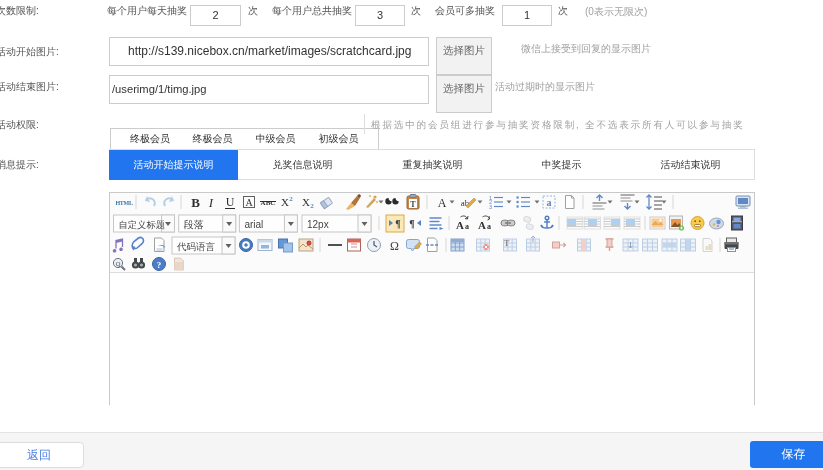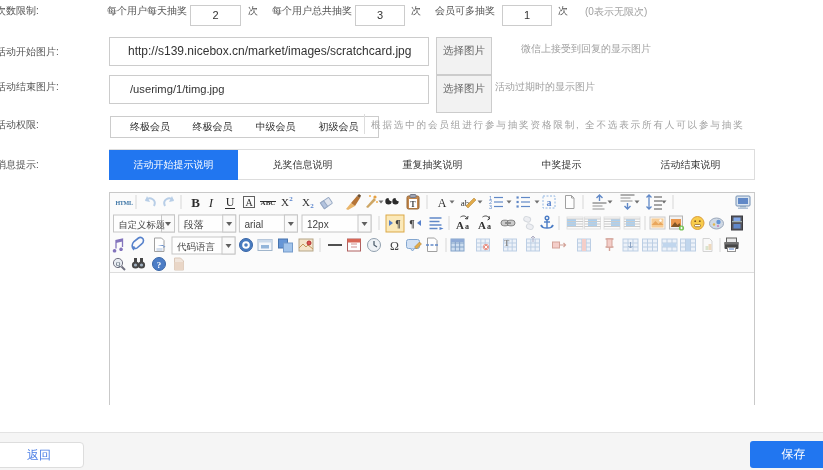--- a/index.html
+++ b/index.html
@@ -3,21 +3,21 @@
 <meta charset="utf-8">
 <style>
 * { margin:0; padding:0; box-sizing:border-box; }
 html,body { width:823px; height:470px; background:#fff; overflow:hidden; }
 body { font-family:"Liberation Sans", sans-serif; font-size:10px; color:#555; position:relative; }
 .ab { position:absolute; }
 .lbl { color:#545454; font-size:10px; }
 .hint { color:#a0a0a0; font-size:10px; white-space:nowrap; }
 .inp { position:absolute; border:1px solid #ccc; background:#fff; }
 .btnpick { position:absolute; width:56px; height:38px; background:#f2f2f2; border:1px solid #ccc; color:#666; font-size:10.5px; text-align:center; line-height:24px; }
-.memb { position:absolute; top:116px; height:22px; border:1px solid #ccc; border-left:none; background:#fff; color:#333; font-size:10px; text-align:center; line-height:20px; width:80px; }
+.memb { position:absolute; top:128px; height:22px; border:1px solid #ccc; border-left:none; background:#fff; color:#333; font-size:10px; text-align:center; line-height:20px; width:80px; }
 .tab { position:absolute; top:150px; height:30px; width:129px; font-size:10px; color:#333; text-align:center; line-height:30px; }
 </style>
 </head>
 <body>
 
 <div class="ab lbl" style="left:-4px; top:4px;">次数限制:</div>
 <div class="ab lbl" style="left:107px; top:4px;">每个用户每天抽奖</div>
 <div class="inp" style="left:190px; top:5px; width:51px; height:21px; text-align:center; line-height:19px; color:#333; font-size:11px;">2</div>
 <div class="ab lbl" style="left:248px; top:4px;">次</div>
 <div class="ab lbl" style="left:272px; top:4px;">每个用户总共抽奖</div>
@@ -27,21 +27,21 @@
 <div class="inp" style="left:502px; top:5px; width:50px; height:21px; text-align:center; line-height:19px; color:#333; font-size:11px;">1</div>
 <div class="ab lbl" style="left:558px; top:4px;">次</div>
 <div class="ab hint" style="left:585px; top:5px;">(0表示无限次)</div>
 
 <div class="ab lbl" style="left:-4px; top:45px;">活动开始图片:</div>
 <div class="inp" style="left:109px; top:37px; width:320px; height:29px; line-height:27px; padding-left:18px; color:#333; font-size:12px;">http://s139.nicebox.cn/market/images/scratchcard.jpg</div>
 <div class="btnpick" style="left:436px; top:37px;">选择图片</div>
 <div class="ab hint" style="left:521px; top:42px;">微信上接受到回复的显示图片</div>
 
 <div class="ab lbl" style="left:-4px; top:80px;">活动结束图片:</div>
-<div class="inp" style="left:109px; top:75px; width:320px; height:29px; line-height:27px; padding-left:20px; color:#333; font-size:11.2px;">/userimg/1/timg.jpg</div>
+<div class="inp" style="left:109px; top:75px; width:320px; height:29px; line-height:27px; padding-left:2px; color:#333; font-size:11.2px;">/userimg/1/timg.jpg</div>
 <div class="btnpick" style="left:436px; top:75px;">选择图片</div>
 <div class="ab hint" style="left:495px; top:80px;">活动过期时的显示图片</div>
 
 <div class="ab lbl" style="left:-4px; top:118px;">活动权限:</div>
 <div class="memb" style="left:110px; border-left:1px solid #ccc !important;">终极会员</div>
 <div class="memb" style="left:173px;">终极会员</div>
 <div class="memb" style="left:236px;">中级会员</div>
 <div class="memb" style="left:299px;">初级会员</div>
 <div class="ab" style="left:364px; top:114px; width:1px; height:20px; background:#ddd;"></div>
 <div class="ab hint" style="left:371px; top:119px; letter-spacing:1.8px; font-size:9.6px;">根据选中的会员组进行参与抽奖资格限制, 全不选表示所有人可以参与抽奖</div>

